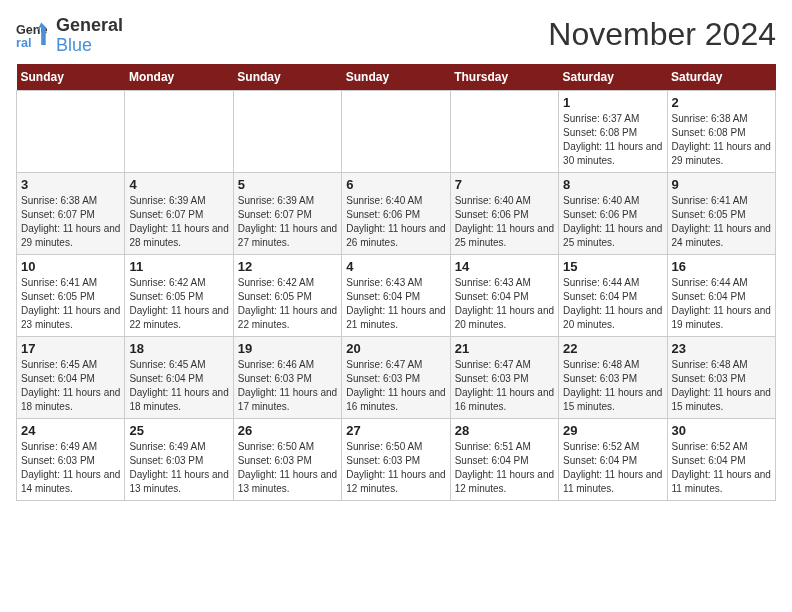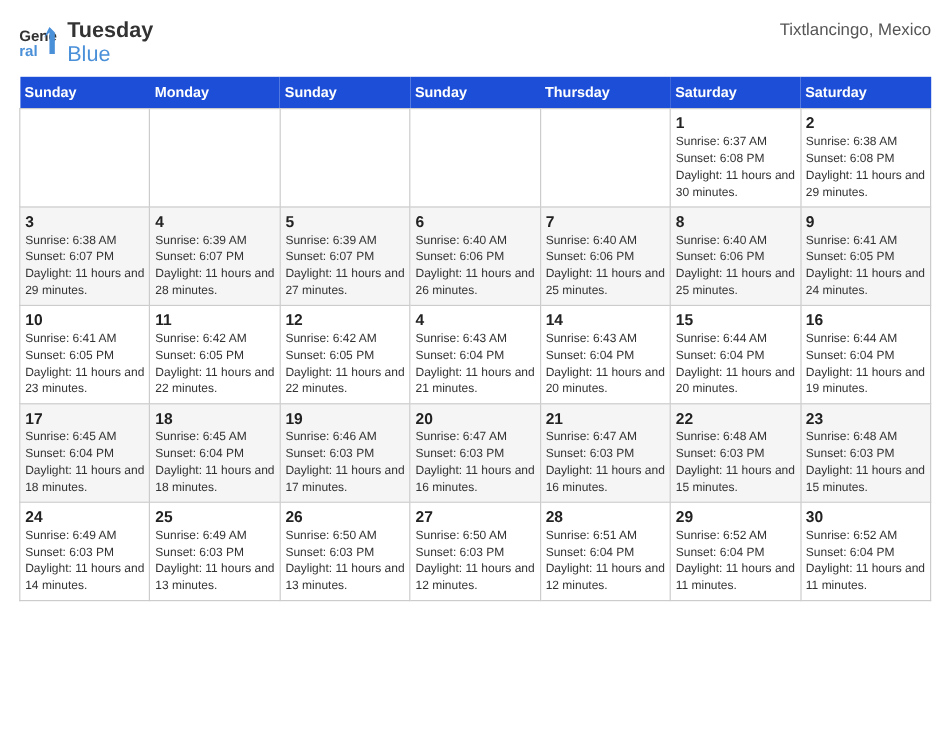--- a/index.html
+++ b/index.html
@@ -37,21 +37,21 @@
     .subtitle {
       font-size: 14px;
       color: #555;
     }
     table {
       width: 100%;
       border-collapse: collapse;
       font-size: 11px;
     }
     thead th {
-      background-color: #1d4ed8;
+      background-color: #7f1d1d;
       color: #fff;
       padding: 6px 4px;
       text-align: left;
       font-size: 12px;
       font-weight: bold;
     }
     tbody td {
       border: 1px solid #ccc;
       vertical-align: top;
       padding: 4px;
@@ -82,26 +82,26 @@
 <body>
 
 <div class="header">
   <div class="logo">
     <svg class="logo-icon" viewBox="0 0 40 40" width="40" height="40">
       <text x="0" y="18" font-size="14" font-weight="bold" fill="#333">Gene</text>
       <text x="0" y="32" font-size="14" font-weight="bold" fill="#4a90d9">ral</text>
       <polygon points="28,5 38,15 33,10 33,30 28,30 28,10 23,15" fill="#4a90d9"></polygon>
     </svg>
     <div>
-      <div style="font-size:18px;font-weight:bold;color:#333;line-height:1.1;">Tuesday</div>
+      <div style="font-size:18px;font-weight:bold;color:#333;line-height:1.1;">General</div>
       <div style="font-size:18px;font-weight:normal;color:#4a90d9;line-height:1.1;">Blue</div>
     </div>
   </div>
   <div class="title-area">
-    <div class="subtitle">Tixtlancingo, Mexico</div>
+    <div class="month-title">November 2024</div>
   </div>
 </div>
 
 <table>
   <thead>
     <tr id="header-row">
         <th>Sunday</th>
         <th>Monday</th>
         <th>Sunday</th>
         <th>Sunday</th>

